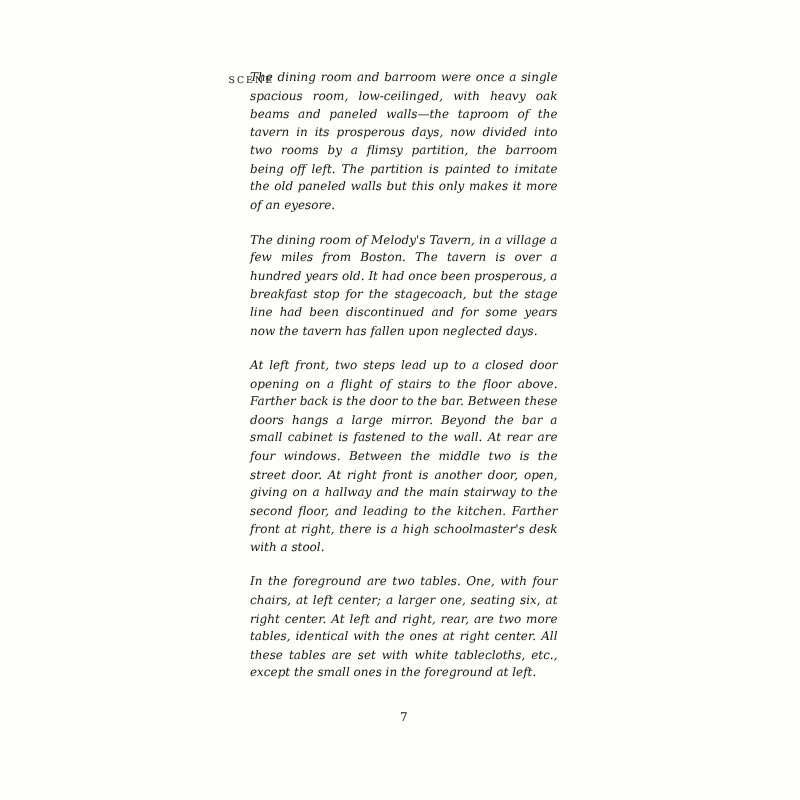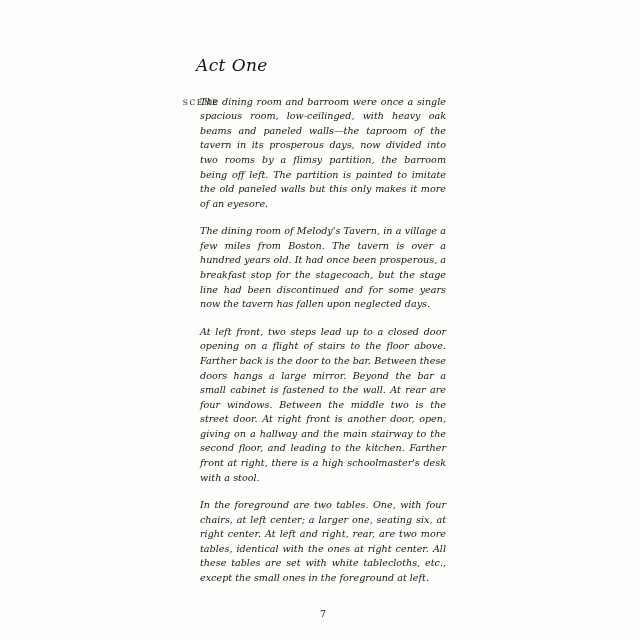--- a/index.html
+++ b/index.html
@@ -78,21 +78,20 @@
     font-size: 9.5px;
     color: #17140f;
   }
 </style>
 </head>
 <body>
 
 <div class="page">
   <div class="page-inner">
 
-    <div class="act-title">Act One</div>
 
     <div class="scene-block">
       <div class="scene-label">SCENE</div>
       <div class="body-col">
         <p class="para">The dining room and barroom were once a single spacious room, low-ceilinged, with heavy oak beams and paneled walls—the taproom of the tavern in its prosperous days, now divided into two rooms by a flimsy partition, the barroom being off left. The partition is painted to imitate the old paneled walls but this only makes it more of an eyesore.</p>
         <p class="para">The dining room of Melody's Tavern, in a village a few miles from Boston. The tavern is over a hundred years old. It had once been prosperous, a breakfast stop for the stagecoach, but the stage line had been discontinued and for some years now the tavern has fallen upon neglected days.</p>
         <p class="para">At left front, two steps lead up to a closed door opening on a flight of stairs to the floor above. Farther back is the door to the bar. Between these doors hangs a large mirror. Beyond the bar a small cabinet is fastened to the wall. At rear are four windows. Between the middle two is the street door. At right front is another door, open, giving on a hallway and the main stairway to the second floor, and leading to the kitchen. Farther front at right, there is a high schoolmaster's desk with a stool.</p>
         <p class="para">In the foreground are two tables. One, with four chairs, at left center; a larger one, seating six, at right center. At left and right, rear, are two more tables, identical with the ones at right center. All these tables are set with white tablecloths, etc., except the small ones in the foreground at left.</p>
       </div>
     </div>

